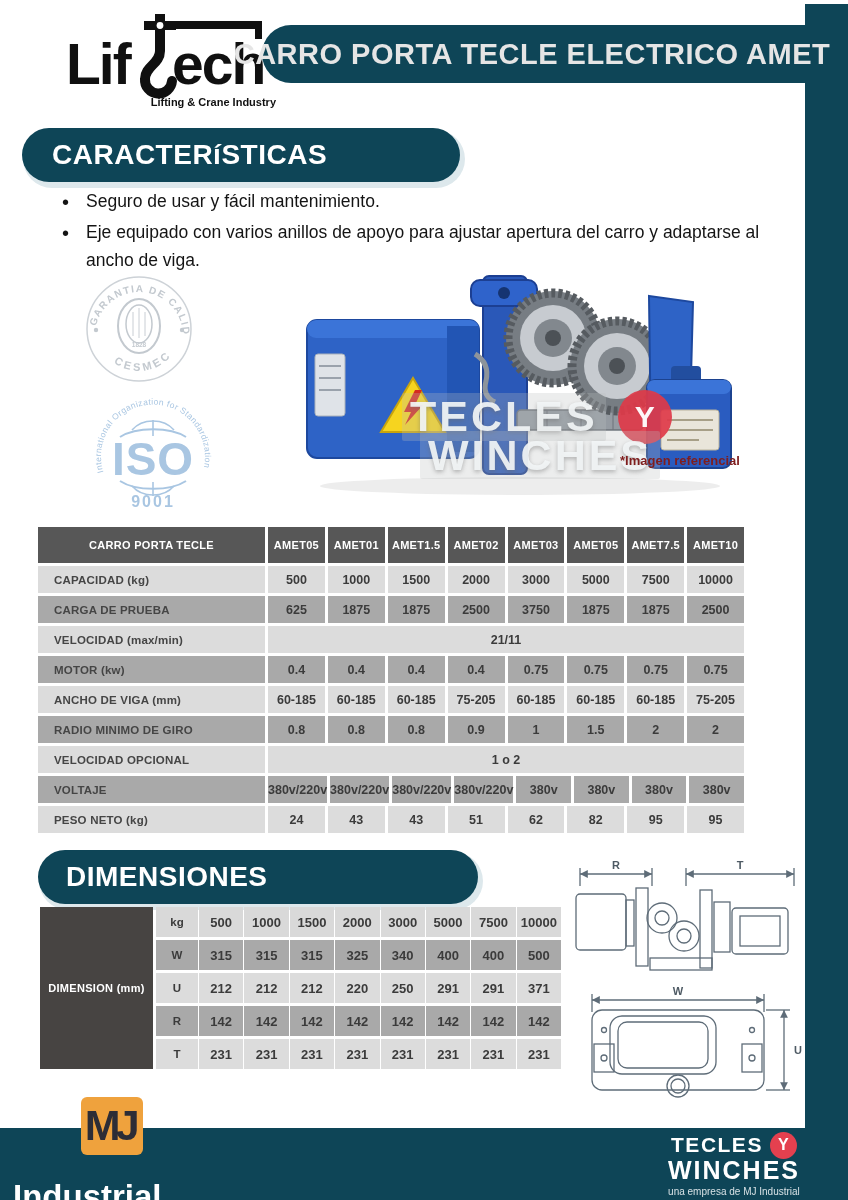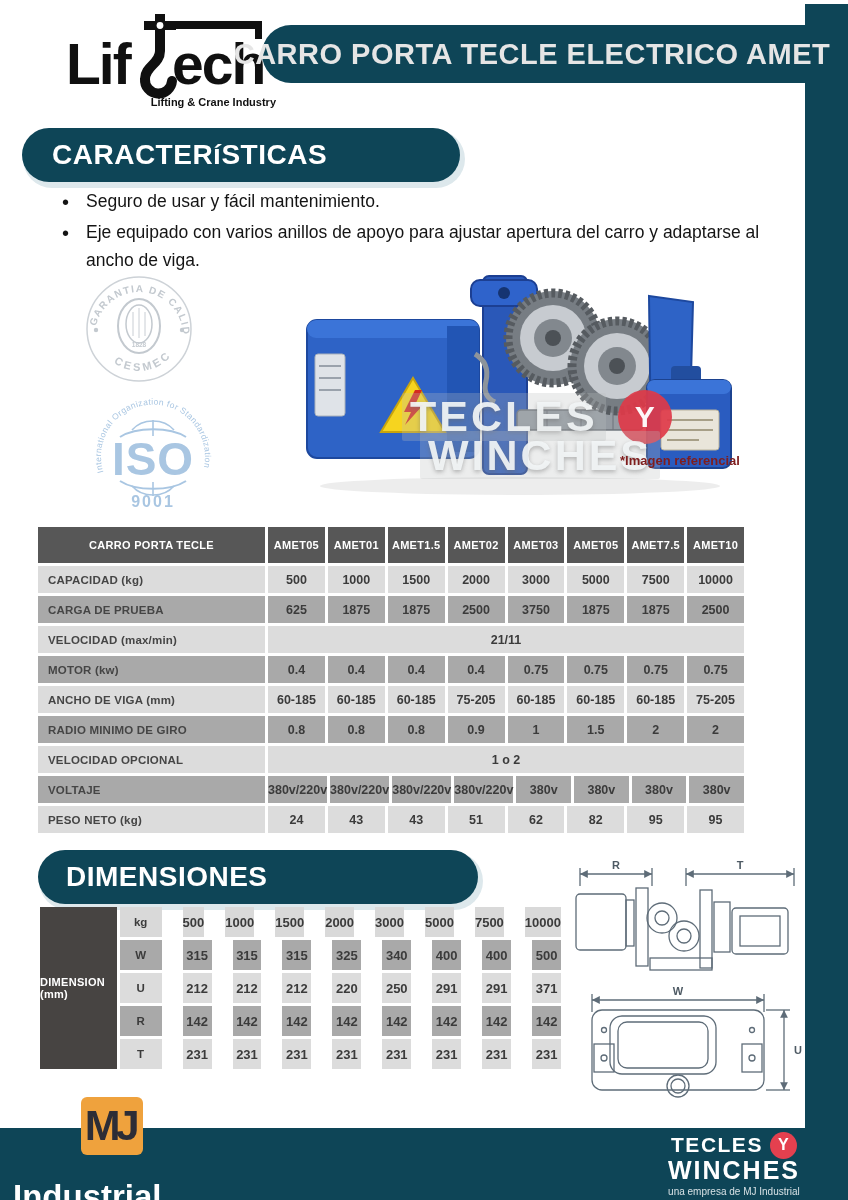--- a/index.html
+++ b/index.html
@@ -47,33 +47,33 @@
 
   
   .spec{position:absolute;left:38px;top:527px;width:706px;}
   .srow{display:flex;gap:3px;margin-bottom:3px;}
   .srow.head{height:36px;}
   .srow.body{height:27px;}
   .hcell{background:#575757;color:#fff;font-weight:700;font-size:11px;display:flex;
          align-items:center;justify-content:center;letter-spacing:.3px;}
   .hlabel{width:227px;}
   .hcol{flex:1;}
-  .slabel{width:227px;display:flex;align-items:center;padding-left:10px;box-sizing:border-box;
+  .slabel{width:227px;display:flex;align-items:center;padding-left:16px;box-sizing:border-box;
           font-size:11.5px;font-weight:700;color:#454545;letter-spacing:.2px;}
   .scell,.sspan{flex:1;display:flex;align-items:center;justify-content:center;
                 font-size:12.5px;font-weight:700;color:#3b3b3b;}
   .light{background:#dcdcdc;}
   .dark{background:#a9a9a9;}
 
   
   .dim{position:absolute;left:40px;top:907px;width:521px;display:flex;gap:3px;}
   .dim-corner{width:113px;background:#474442;color:#fff;display:flex;align-items:center;
               justify-content:center;font-size:11px;font-weight:700;letter-spacing:.3px;}
   .dim-grid{flex:1;display:flex;flex-direction:column;gap:3px;}
-  .dim-row{display:flex;gap:21px;height:30px;}
+  .dim-row{display:flex;gap:1px;height:30px;}
   .dim-unit{width:42px;display:flex;align-items:center;justify-content:center;
             font-size:11.5px;font-weight:700;color:#3b3b3b;}
   .dim-cell{flex:1;display:flex;align-items:center;justify-content:center;
             font-size:13px;font-weight:700;color:#3b3b3b;}
   .dhead{background:#d9d9d9;}
 
   
   .drawing{position:absolute;left:560px;top:858px;}
 
   

